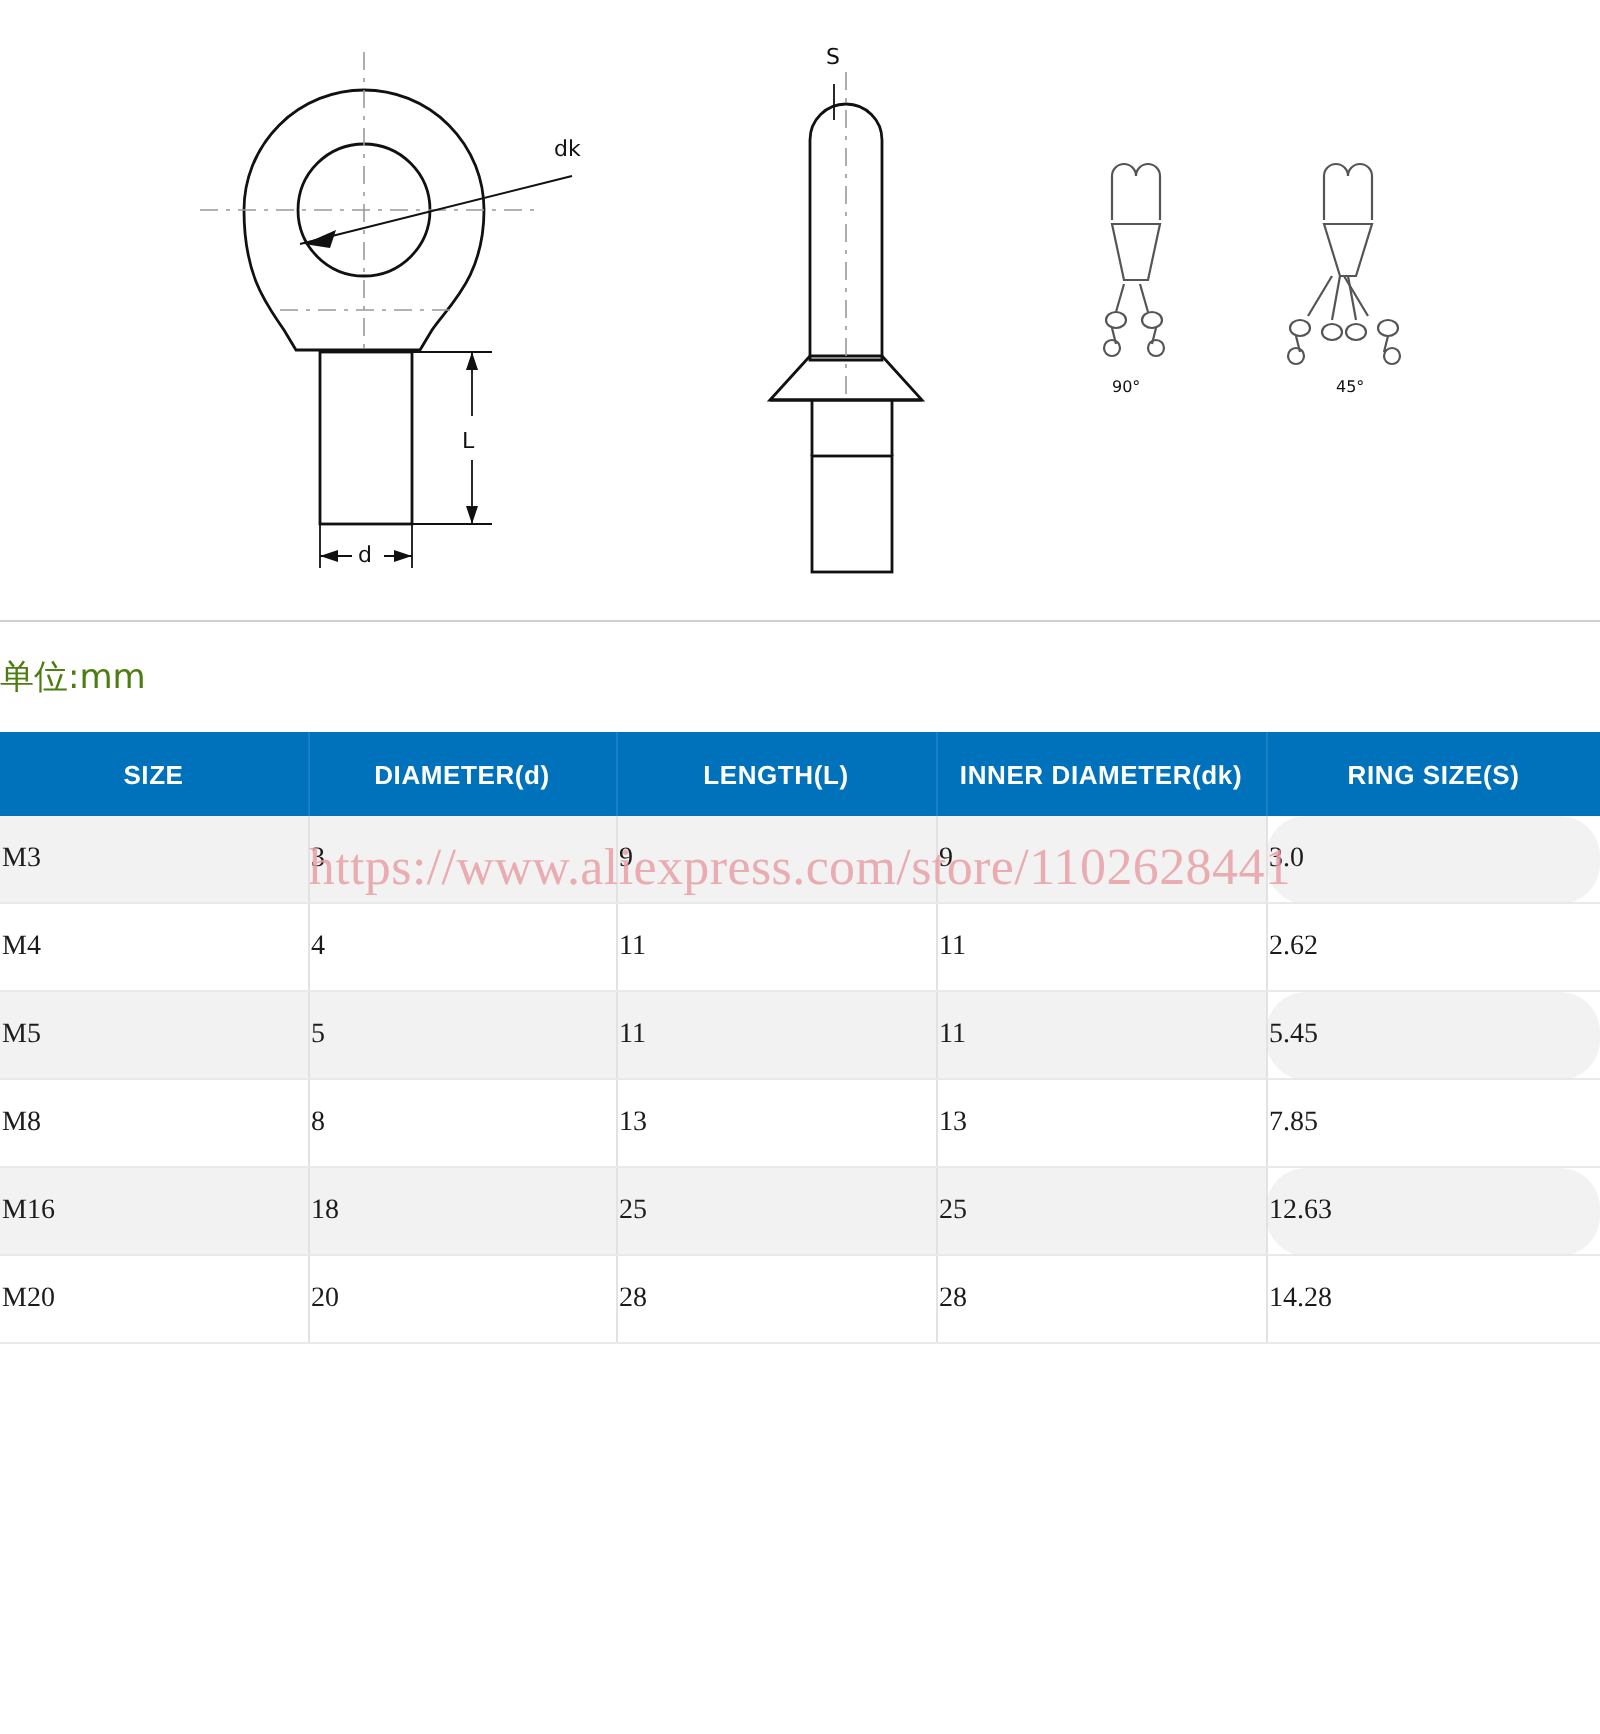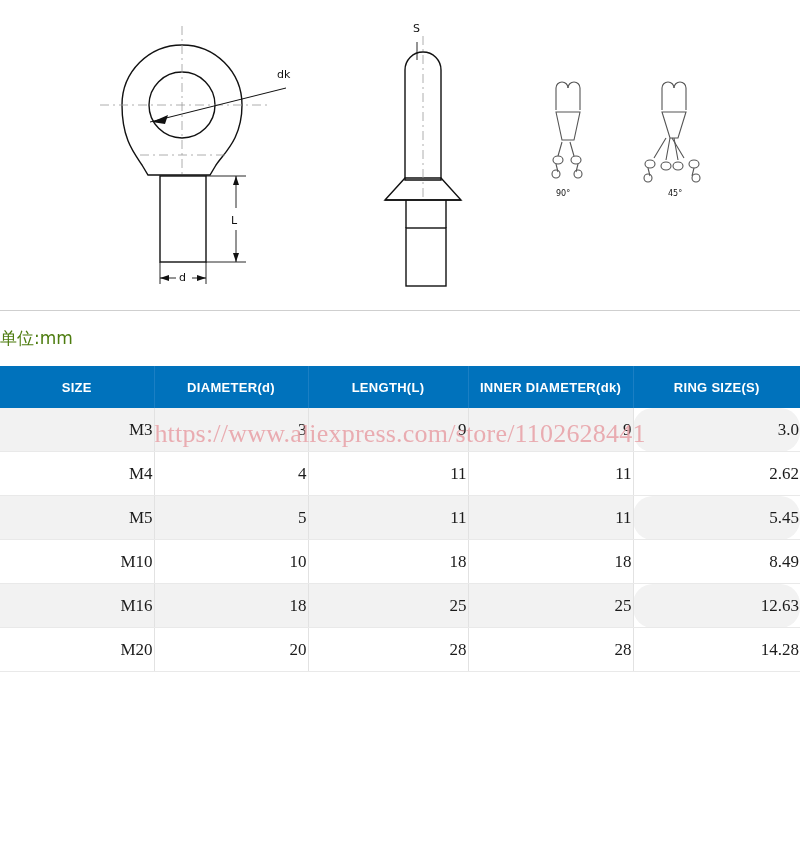--- a/index.html
+++ b/index.html
@@ -55,27 +55,27 @@
     letter-spacing: 0.3px;
     height: 40px;
     text-align: center;
     border-right: 1px solid #1a7fc4;
     vertical-align: middle;
   }
   table.spec-table thead th:last-child { border-right: none; margin-top: 16px; }
 
   table.spec-table tbody td {
     height: 41px;
-    text-align: right;
+    text-align: left;
     vertical-align: middle;
     border-right: 1px solid #e2e2e2;
     border-bottom: 1px solid #e9e9e9;
     color: #1b1b1b;
     font-family: "Liberation Serif", serif;
-    font-size: 17px;
+    font-size: 14px;
   }
   table.spec-table tbody td:last-child { border-right: none; border-radius: 20px; }
   table.spec-table tbody tr:nth-child(odd) { background: #f2f2f2; }
   table.spec-table tbody tr:nth-child(even) { background: #ffffff; }
 
   
   col.c0 { width: 154px; }
   col.c1 { width: 154px; }
   col.c2 { width: 160px; }
   col.c3 { width: 165px; }
@@ -248,25 +248,25 @@
       <td>2.62</td>
     </tr>
     <tr>
       <td>M5</td>
       <td>5</td>
       <td>11</td>
       <td>11</td>
       <td>5.45</td>
     </tr>
     <tr>
-      <td>M10</td>
-      <td>10</td>
-      <td>18</td>
-      <td>18</td>
-      <td>8.49</td>
+      <td>M8</td>
+      <td>8</td>
+      <td>13</td>
+      <td>13</td>
+      <td>7.85</td>
     </tr>
     <tr>
       <td>M16</td>
       <td>18</td>
       <td>25</td>
       <td>25</td>
       <td>12.63</td>
     </tr>
     <tr>
       <td>M20</td>

